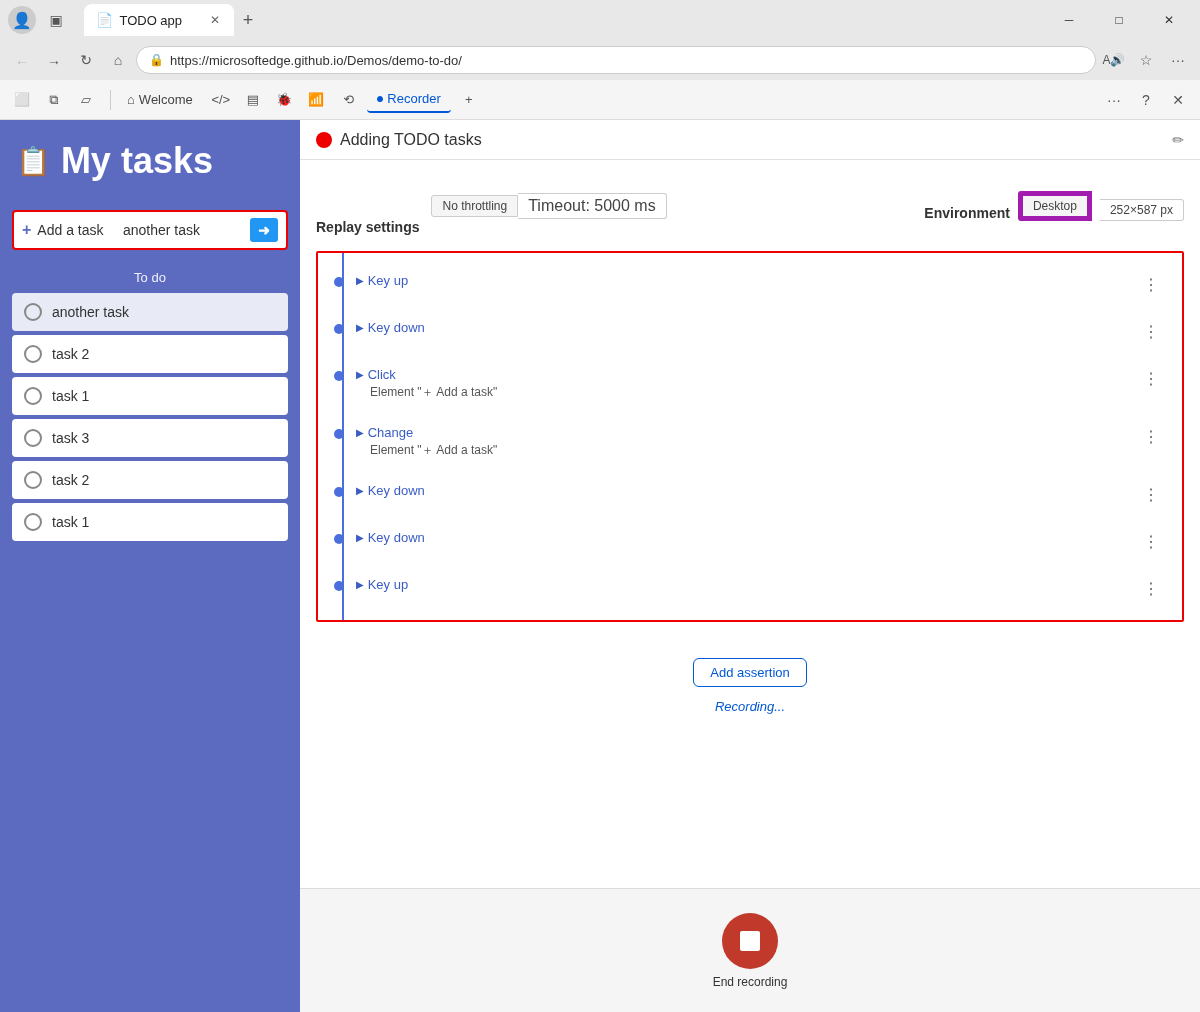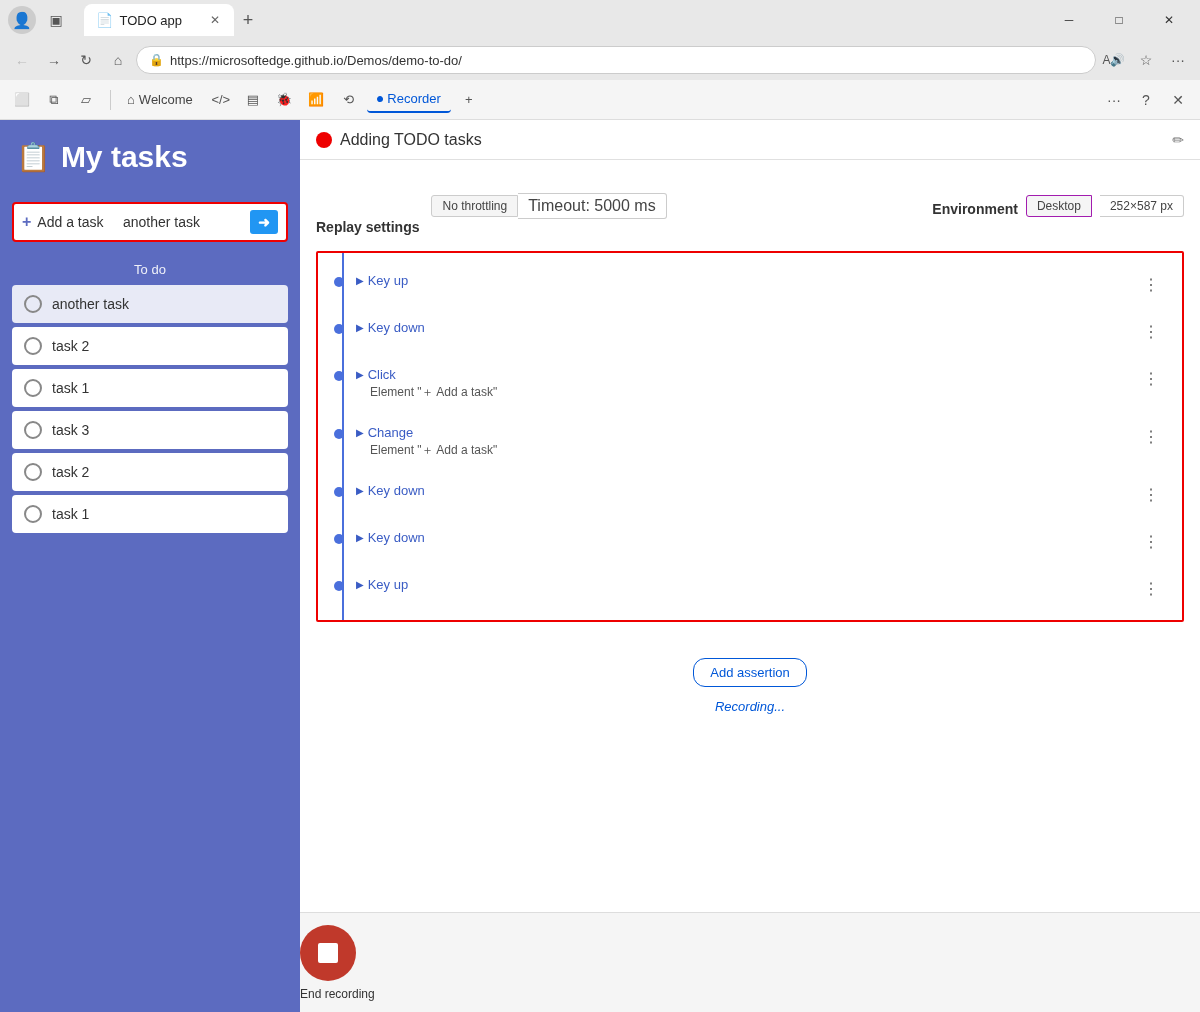--- a/index.html
+++ b/index.html
@@ -48,47 +48,47 @@
     .edit-icon { color: #777; cursor: pointer; font-size: 14px; }
 
     
     .replay-settings { display: flex; align-items: center; justify-content: space-between; margin-bottom: 16px; }
     .replay-left { display: flex; align-items: center; gap: 0; }
     .replay-label { font-size: 14px; font-weight: 600; color: #333; margin-right: 12px; margin-top: 43px; }
     .replay-badge { padding: 3px 10px; font-size: 12px; color: #444; border: 1px solid #ccc; background: #f5f5f5; border-radius: 3px 0 0 3px; }
     .replay-badge-2 { padding: 3px 10px; font-size: 16px; color: #444; border: 1px solid #ccc; border-left: none; background: #fff; border-radius: 0 3px 3px 0; }
     .env-section { display: flex; align-items: flex-end; gap: 8px; }
     .env-label { font-size: 14px; font-weight: 600; color: #333; }
-    .env-badge { padding: 3px 10px; font-size: 12px; color: #444; border: 1px solid #a21caf; background: #f5f5f5; border-radius: 3px 0 0 3px; }
+    .env-badge { padding: 3px 10px; font-size: 12px; color: #444; border: 5px solid #a21caf; background: #f5f5f5; border-radius: 3px 0 0 3px; }
     .env-badge-2 { padding: 3px 10px; font-size: 12px; color: #444; border: 1px solid #ccc; border-left: none; background: #fff; border-radius: 0 3px 3px 0; }
 
     
     .steps-container { border: 2px solid #e00; border-radius: 2px; margin-bottom: 20px; padding: 8px 0; position: relative; }
     .step-item { display: flex; align-items: flex-start; padding: 12px 16px; gap: 12px; position: relative; }
     .step-line { position: absolute; left: 24px; top: 0; bottom: 0; width: 2px; background: #4a6fdc; z-index: 0; }
     .step-dot { width: 10px; height: 10px; background: #4a6fdc; border-radius: 50%; flex-shrink: 0; margin-top: 4px; z-index: 1; position: relative; }
     .step-content { flex: 1; }
     .step-title { display: flex; align-items: center; gap: 4px; color: #3a5cc4; font-size: 13px; cursor: pointer; }
     .step-arrow { font-size: 10px; color: #3a5cc4; }
     .step-sub { font-size: 12px; color: #555; margin-top: 2px; padding-left: 14px; }
     .step-more { color: #666; font-size: 16px; cursor: pointer; margin-left: auto; letter-spacing: 1px; padding: 2px 6px; }
 
     
     .bottom-section { display: flex; flex-direction: column; align-items: center; gap: 12px; padding: 16px; background: #fff; }
-    .add-assertion-btn { padding: 6px 16px; border: 1px solid #0057d8; border-radius: 12px; background: #fff; color: #0057d8; font-size: 13px; cursor: pointer; }
+    .add-assertion-btn { padding: 6px 16px; border: 1px solid #0057d8; border-radius: 6px; background: #fff; color: #0057d8; font-size: 13px; cursor: pointer; }
     .recording-status { font-size: 13px; color: #0057d8; font-style: italic; }
     .end-recording-btn { width: 56px; height: 56px; background: #c0392b; border-radius: 50%; display: flex; align-items: center; justify-content: center; cursor: pointer; }
     .end-recording-icon { width: 20px; height: 20px; background: #fff; border-radius: 2px; }
     .end-recording-label { font-size: 12px; color: #333; }
 
     
     .todo-panel { position: absolute; top: 120px; left: 0; width: 300px; bottom: 0; background: #5c6bc0; display: flex; flex-direction: column; }
     .todo-header { padding: 20px 16px; display: flex; align-items: center; gap: 10px; }
     .todo-header-icon { font-size: 28px; }
-    .todo-header-title { font-size: 30px; font-weight: 700; color: #fff; }
+    .todo-header-title { font-size: 36px; font-weight: 700; color: #fff; }
     .todo-add-row { margin: 8px 12px; border: 2px solid #e00; border-radius: 4px; background: #fff; display: flex; align-items: center; padding: 6px 8px; gap: 6px; }
     .todo-add-icon { color: #5c6bc0; font-size: 16px; font-weight: bold; }
     .todo-add-input { flex: 1; font-size: 14px; color: #333; border: none; outline: none; background: transparent; }
     .todo-add-btn { background: #2196f3; color: white; border: none; border-radius: 3px; padding: 4px 8px; cursor: pointer; font-size: 14px; font-weight: bold; }
     .todo-section-label { text-align: center; font-size: 13px; color: #fff; margin: 12px 0 8px; opacity: 0.9; }
     .todo-list { flex: 1; overflow-y: auto; padding: 0 12px; display: flex; flex-direction: column; gap: 4px; }
     .todo-item { background: #fff; border-radius: 4px; padding: 10px 12px; display: flex; align-items: center; gap: 10px; cursor: pointer; }
     .todo-item.selected { background: #e8eaf6; }
     .todo-checkbox { width: 18px; height: 18px; border-radius: 50%; border: 2px solid #888; flex-shrink: 0; }
     .todo-item-text { font-size: 14px; color: #333; }
@@ -321,20 +321,20 @@
       <span class="step-more">⋮</span>
     </div>
         </div>
 
       <div class="bottom-section">
         <button class="add-assertion-btn">Add assertion</button>
         <span class="recording-status">Recording...</span>
       </div>
     </div>
 
-    <div style="height:100px;background:#f5f5f5;border-top:1px solid #ddd;display:flex;flex-direction:column;justify-content:center;gap:6px;">
+    <div style="height:124px;background:#f5f5f5;border-top:1px solid #ddd;display:flex;flex-direction:column;align-items:center;justify-content:center;gap:6px;">
       <div class="end-recording-btn">
         <div class="end-recording-icon"></div>
       </div>
       <span class="end-recording-label">End recording</span>
     </div>
   </div>
 </div>
 
 </body></html>

